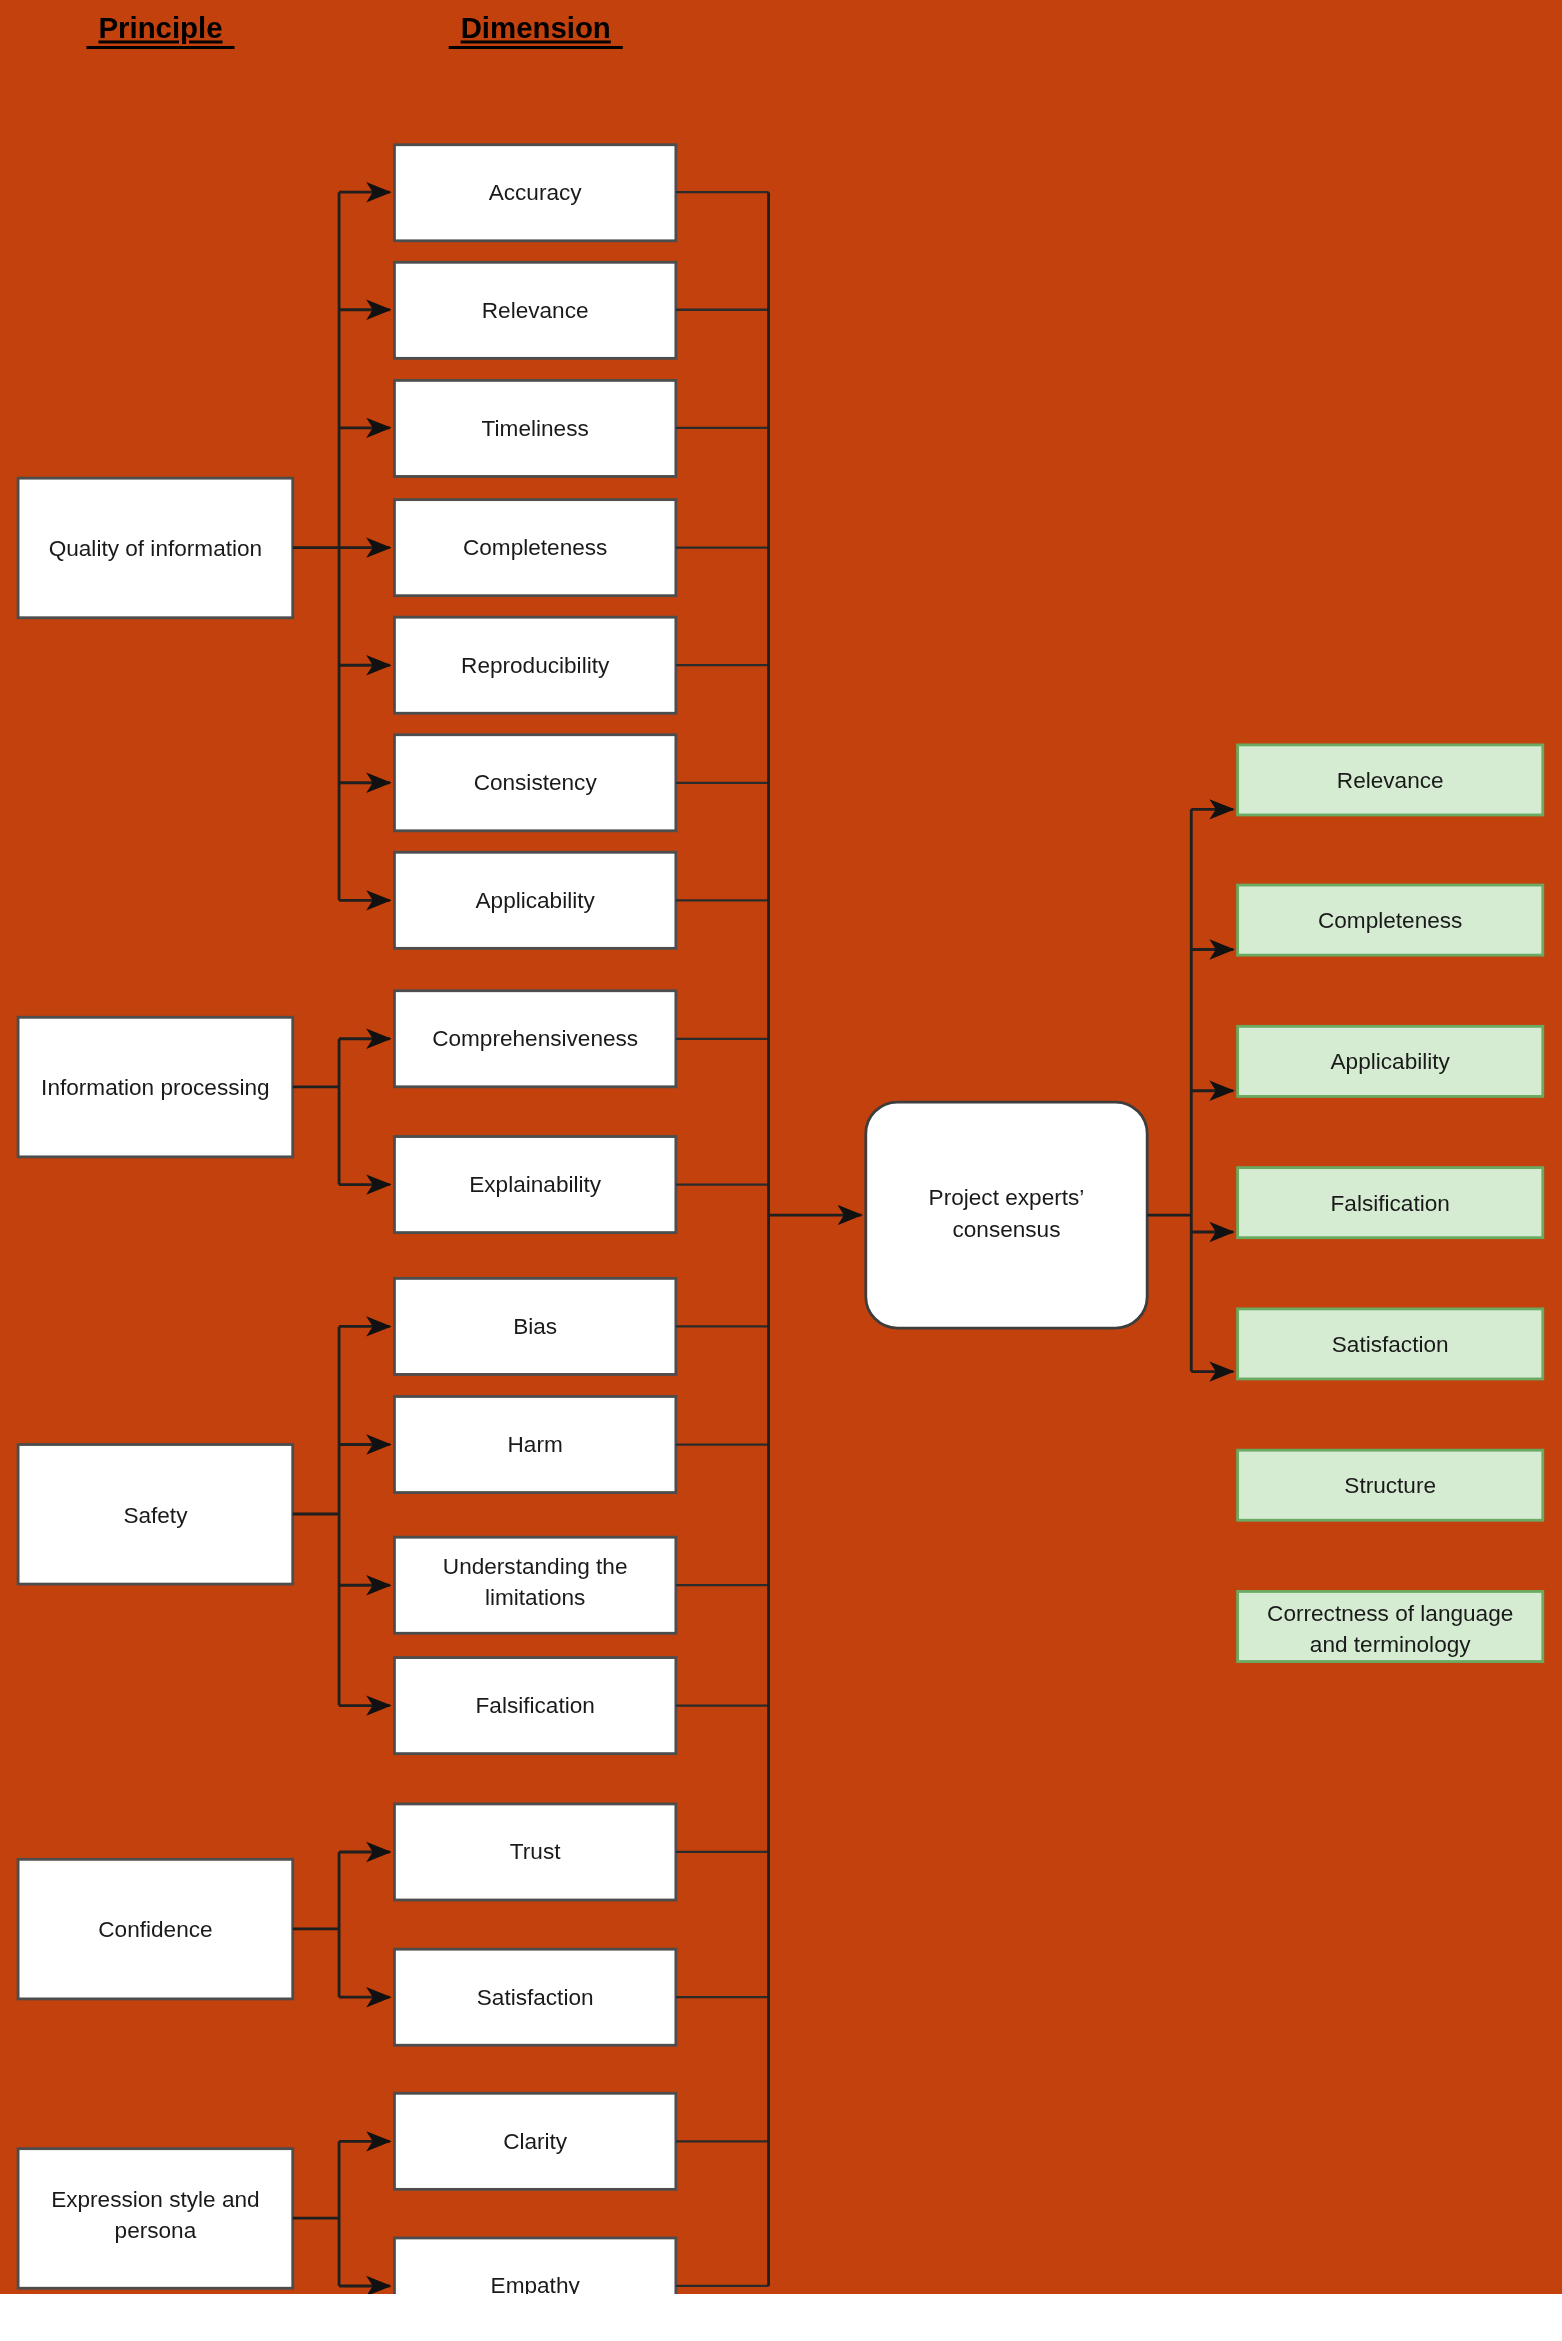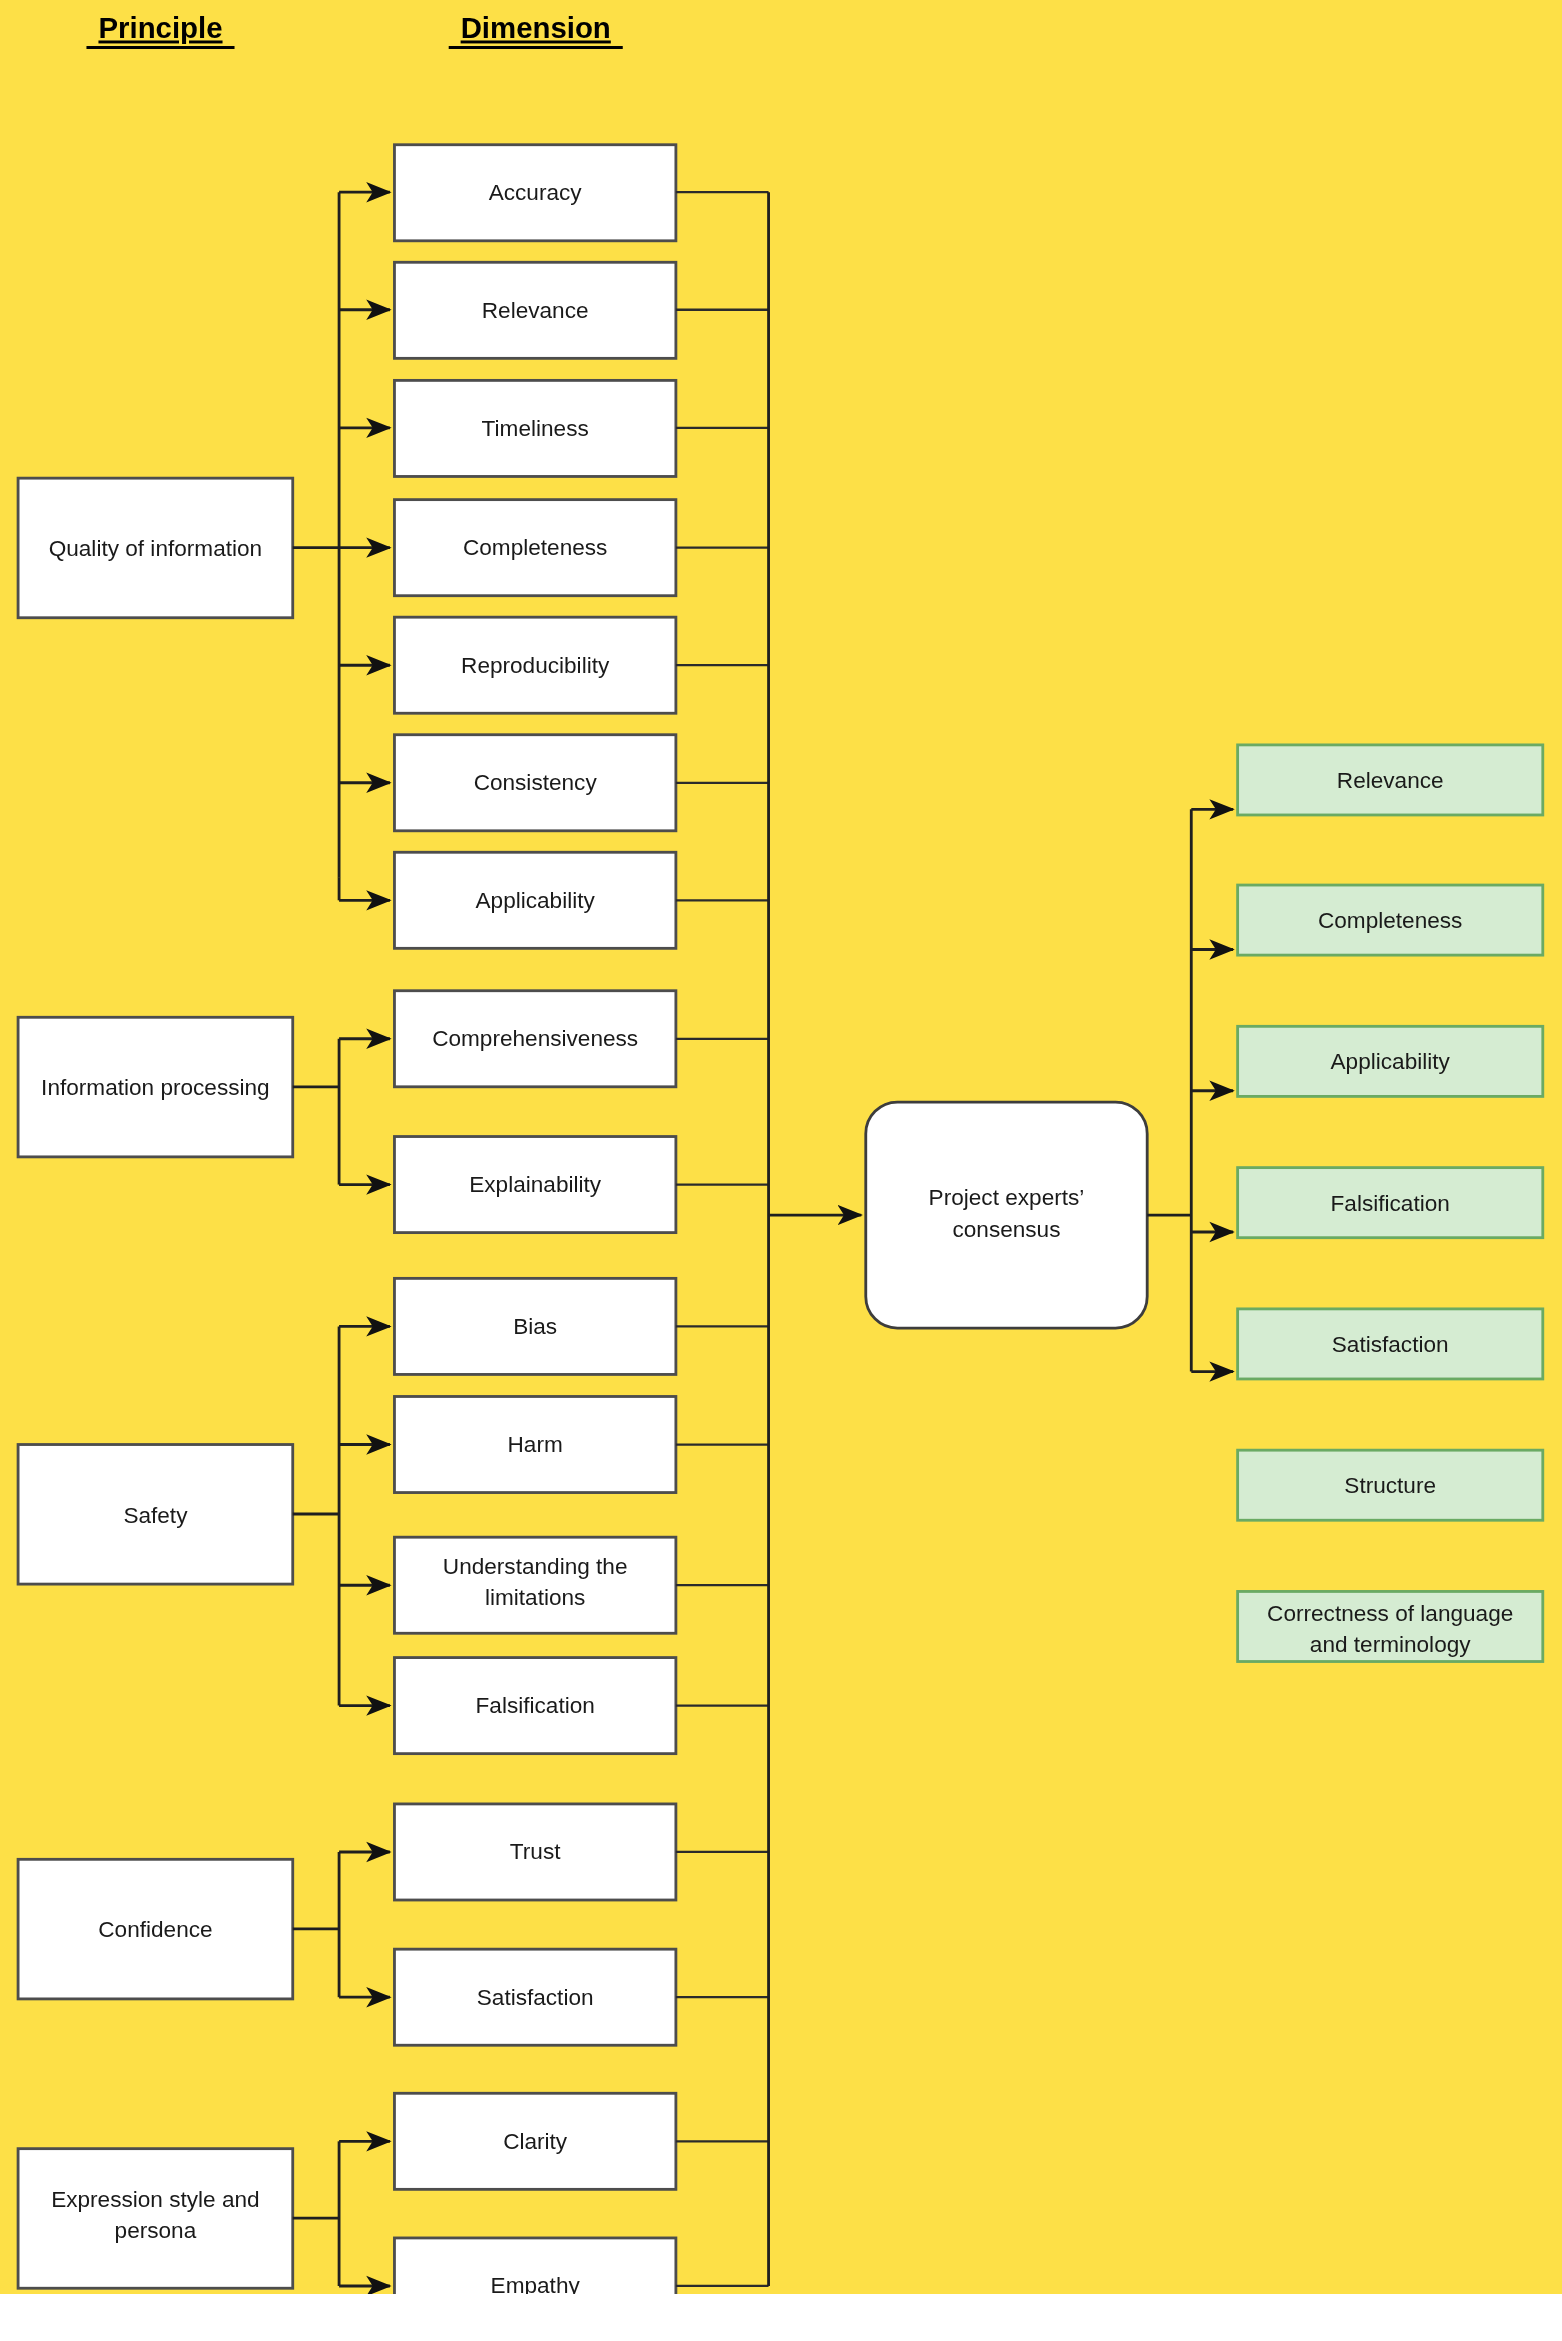--- a/index.html
+++ b/index.html
@@ -1,17 +1,17 @@
 <!DOCTYPE html>
 <html style="font-size:9px"><head>
 <meta charset="utf-8">
 <style>
   html,body{margin:0;padding:0;background:#ffffff;}
   body{width:1562px;height:2342px;font-family:"Liberation Sans",sans-serif;}
-  #stage{position:relative;width:1562px;height:2294px;overflow:hidden;background:#fde047;}
+  #stage{position:relative;width:1562px;height:2294px;overflow:hidden;background:#c2410c;}
   svg#diagram{position:absolute;top:0;left:0;width:1562px;height:2342px;display:block;}
   .col-head{font-family:"Liberation Sans",sans-serif;font-size:52px;font-weight:bold;fill:#000;text-decoration:underline;}
   .boxtext{font-family:"Liberation Sans",sans-serif;font-size:40px;fill:#1a1a1a;}
   .boxtext-green{font-family:"Liberation Sans",sans-serif;font-size:40px;fill:#1a1a1a;}
   .node-rect{fill:#ffffff;stroke:#4d4d4d;stroke-width:5;}
   .node-rect-round{fill:#ffffff;stroke:#3d3d3d;stroke-width:5;}
   .node-rect-green{fill:#d5ecd2;stroke:#6aaa63;stroke-width:5;}
   .conn{stroke:#1f1f1f;stroke-width:5;fill:none;}
   .conn-thin{stroke:#2b2b2b;stroke-width:4;fill:none;}
 </style>

